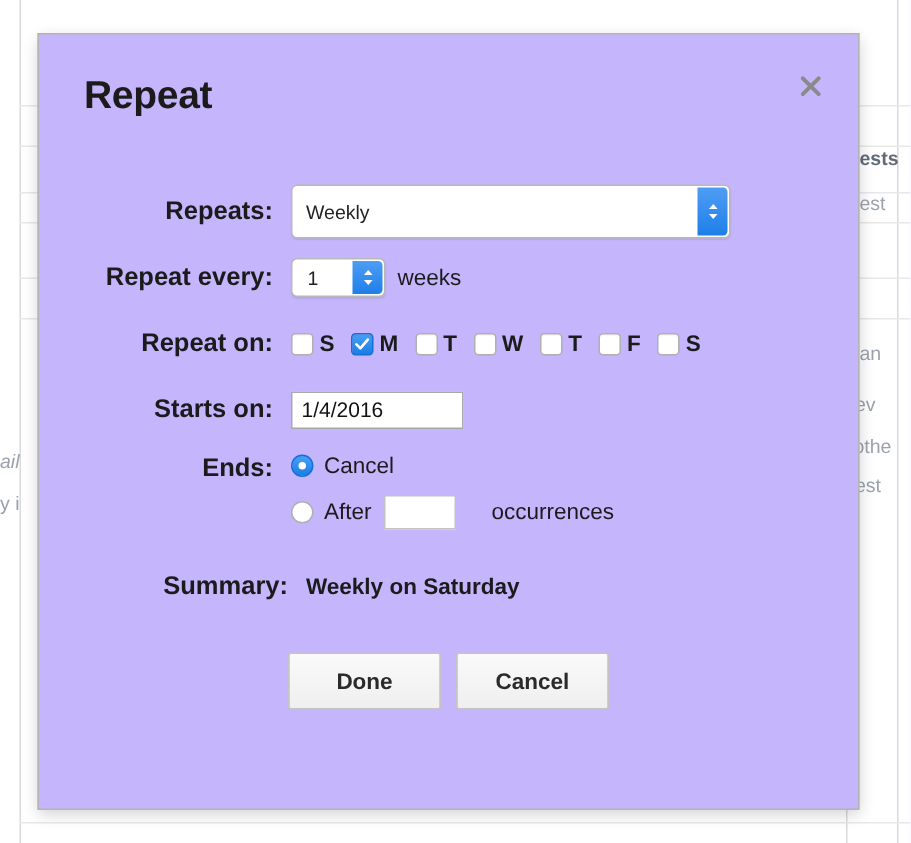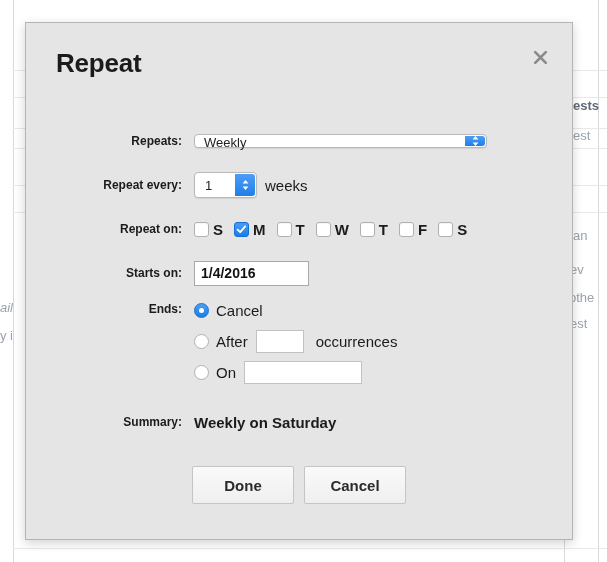--- a/index.html
+++ b/index.html
@@ -36,21 +36,21 @@
   }
   .bg-frag.bold { font-weight: bold; color: #5f6b77; }
 
   
   #repeat-dialog {
     position: absolute;
     left: 25px;
     top: 22px;
     width: 548px;
     height: 518px;
-    background: #e5e5e5;
+    background: #c4b5fd;
     border: 1px solid #b4b4b4;
     box-shadow: 0 3px 10px rgba(0,0,0,0.18);
     z-index: 5;
   }
 
   .dialog-title {
     position: absolute;
     left: 30px;
     top: 25px;
     font-size: 26px;
@@ -79,42 +79,42 @@
   .row {
     display: flex;
     align-items: center;
     margin-bottom: 0;
     min-height: 44px;
   }
   .row-label {
     width: 168px;
     text-align: right;
     padding-right: 12px;
-    font-size: 12px;
+    font-size: 17px;
     font-weight: bold;
     color: #1b1b1b;
     white-space: nowrap;
   }
   .row-field {
     flex: 1;
     display: flex;
     align-items: center;
   }
 
   
   .mac-select {
     position: relative;
     width: 293px;
-    height: 14px;
+    height: 36px;
     background: #ffffff;
     border: 1px solid #b9b9b9;
     border-radius: 4px;
     box-shadow: 0 1px 1px rgba(0,0,0,0.08);
     display: flex;
-    align-items: flex-start;
+    align-items: center;
     cursor: pointer;
   }
   .mac-select .sel-value {
     padding-left: 9px;
     font-size: 13px;
     color: #222;
   }
   .mac-select .sel-btn {
     position: absolute;
     right: 1px; top: 1px; bottom: 1px;
@@ -180,21 +180,20 @@
   
   .text-input {
     height: 25px;
     background: #ffffff;
     border: 1px solid #a9a9a9;
     font-size: 14px;
     color: #111;
     padding: 0 6px;
     display: flex;
     align-items: center;
-    font-weight: bold;
   }
   #starts-on-input { width: 115px; }
   #after-occurrences-input { width: 48px; height: 23px; border-color: #c2c2c2; }
   #on-date-input { width: 118px; height: 23px; border-color: #c2c2c2; }
 
   
   .radio-row { display: flex; align-items: center; min-height: 31px; }
   .radio {
     width: 15px; height: 15px;
     border-radius: 50%;
@@ -372,33 +371,28 @@
           <span class="radio selected">
               <span class="dot"></span>
             </span>
           <span class="radio-label">Cancel</span>
         </div>
 
         <div class="radio-row">
           <span class="radio"></span>
           <span class="radio-label">After</span>
           <span class="text-input radio-text-gap" id="after-occurrences-input"></span>
-          <span class="radio-label" style="margin-left:4px;">occurrences</span>
+          <span class="radio-label" style="margin-left:16px;">occurrences</span>
         </div>
 
-        <div class="radio-row">
-          <span class="radio"></span>
-          <span class="radio-label">On</span>
-          <span class="text-input radio-text-gap" id="on-date-input"></span>
-        </div>
-
-      </div>
-    </div>
-
-    <div class="row" style="margin-top:12px;">
+
+      </div>
+    </div>
+
+    <div class="row" style="margin-top:12px;padding-left:10px;">
       <div class="row-label">Summary:</div>
       <div class="row-field">
         <span class="summary-value">Weekly on Saturday</span>
       </div>
     </div>
 
     <div class="btn-row">
       <div class="btn">Done</div>
       <div class="btn">Cancel</div>
     </div>

